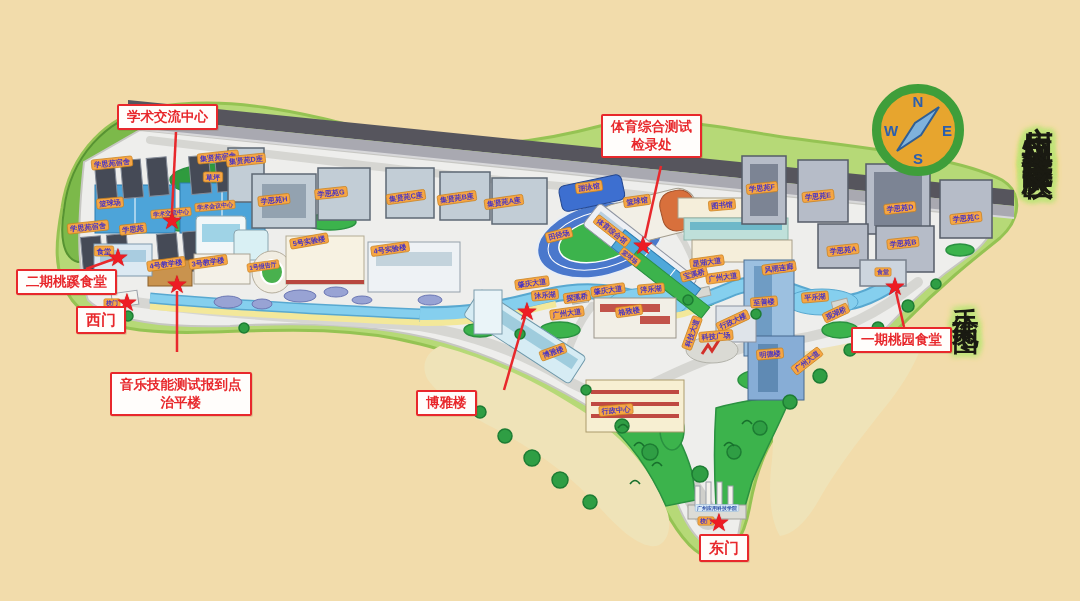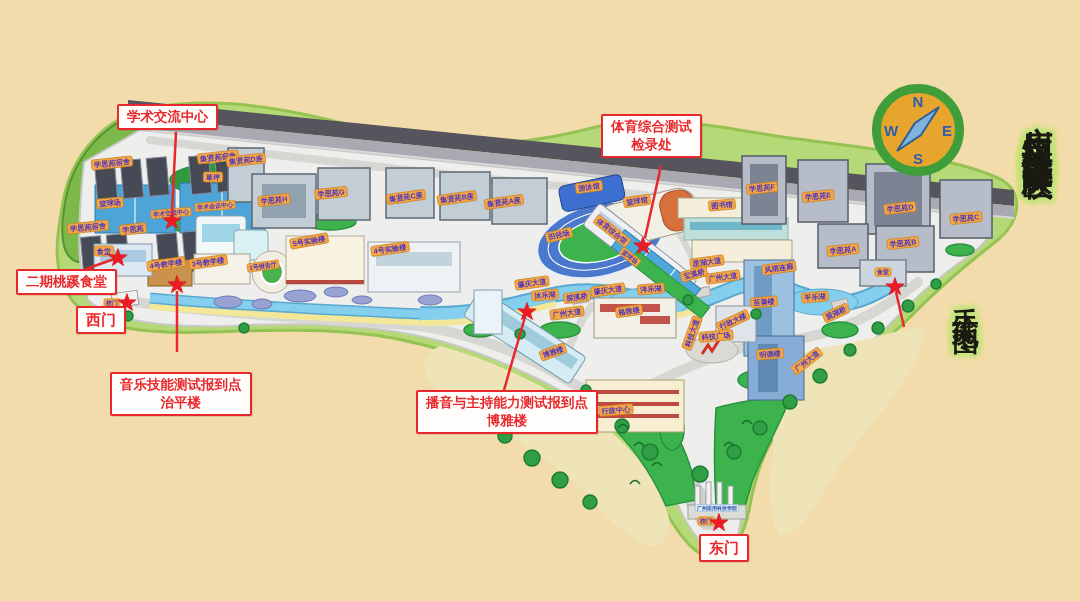--- a/index.html
+++ b/index.html
@@ -380,24 +380,24 @@
     <div>体育综合测试</div>
     <div>检录处</div>
   </div>
   <div class="callout" style="left:16px;top:269px">二期桃蹊食堂</div>
   <div class="callout lg" style="left:76px;top:306px">西门</div>
   <div class="callout" style="left:110px;top:372px">
     <div>音乐技能测试报到点</div>
     <div>治平楼</div>
   </div>
   <div class="callout" style="left:416px;top:390px">
-    <div>播音与主持能力测试报到点</div>
     <div>博雅楼</div>
   </div>
   <div class="callout lg" style="left:699px;top:534px">东门</div>
+  <div class="callout" style="left:851px;top:327px">一期桃园食堂</div>
 
   <div id="compass">
     <svg width="74" height="74" viewBox="0 0 74 74">
       <polygon points="16,58 34,30 58,14 40,42" fill="#7fb2dc" stroke="#2f5f96" stroke-width="2"></polygon>
     </svg>
     <span class="pt n">N</span>
     <span class="pt e">E</span>
     <span class="pt s">S</span>
     <span class="pt w">W</span>
   </div>

